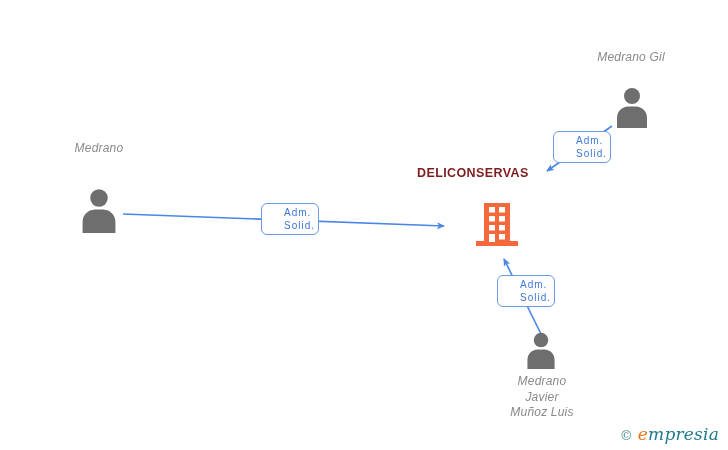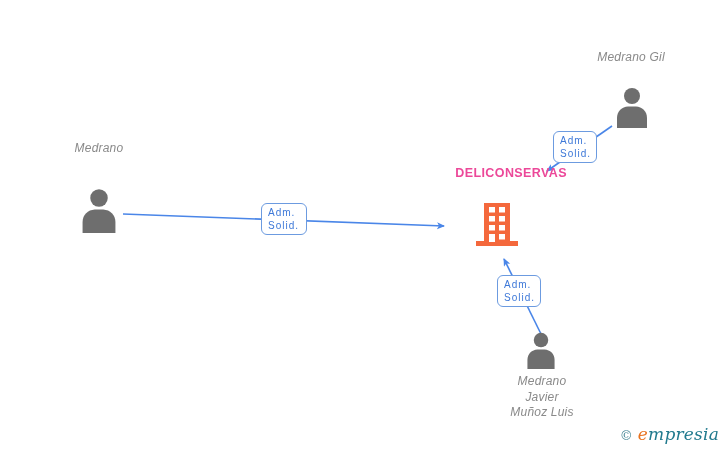--- a/index.html
+++ b/index.html
@@ -25,37 +25,37 @@
     font-size: 12px;
     line-height: 15.5px;
     color: #8a8a8a;
     letter-spacing: 0.2px;
     font-style: italic;
   }
   .person-icon-wrap { position: absolute; }
   .company-label {
     position: absolute;
     width: 150px;
-    text-align: right;
+    text-align: left;
     font-size: 12.5px;
     font-weight: bold;
-    color: #ec4899;
+    color: #7f1d1d;
     line-height: 16px;
     letter-spacing: 0.4px;
   }
   .edge-label {
     position: absolute;
     box-sizing: border-box;
     background: #ffffff;
     border: 1.5px solid #6C9BE0;
     border-radius: 6px;
     color: #3D78D8;
     font-size: 10px;
     line-height: 13px;
-    padding: 2px 3px 2px 6px;
+    padding: 2px 3px 2px 22px;
     letter-spacing: 1px;
     white-space: nowrap;
   }
   .edge-label div { white-space: nowrap; }
   .brand {
     position: absolute;
     right: 9px;
     bottom: 6px;
     display: flex;
     align-items: baseline;

